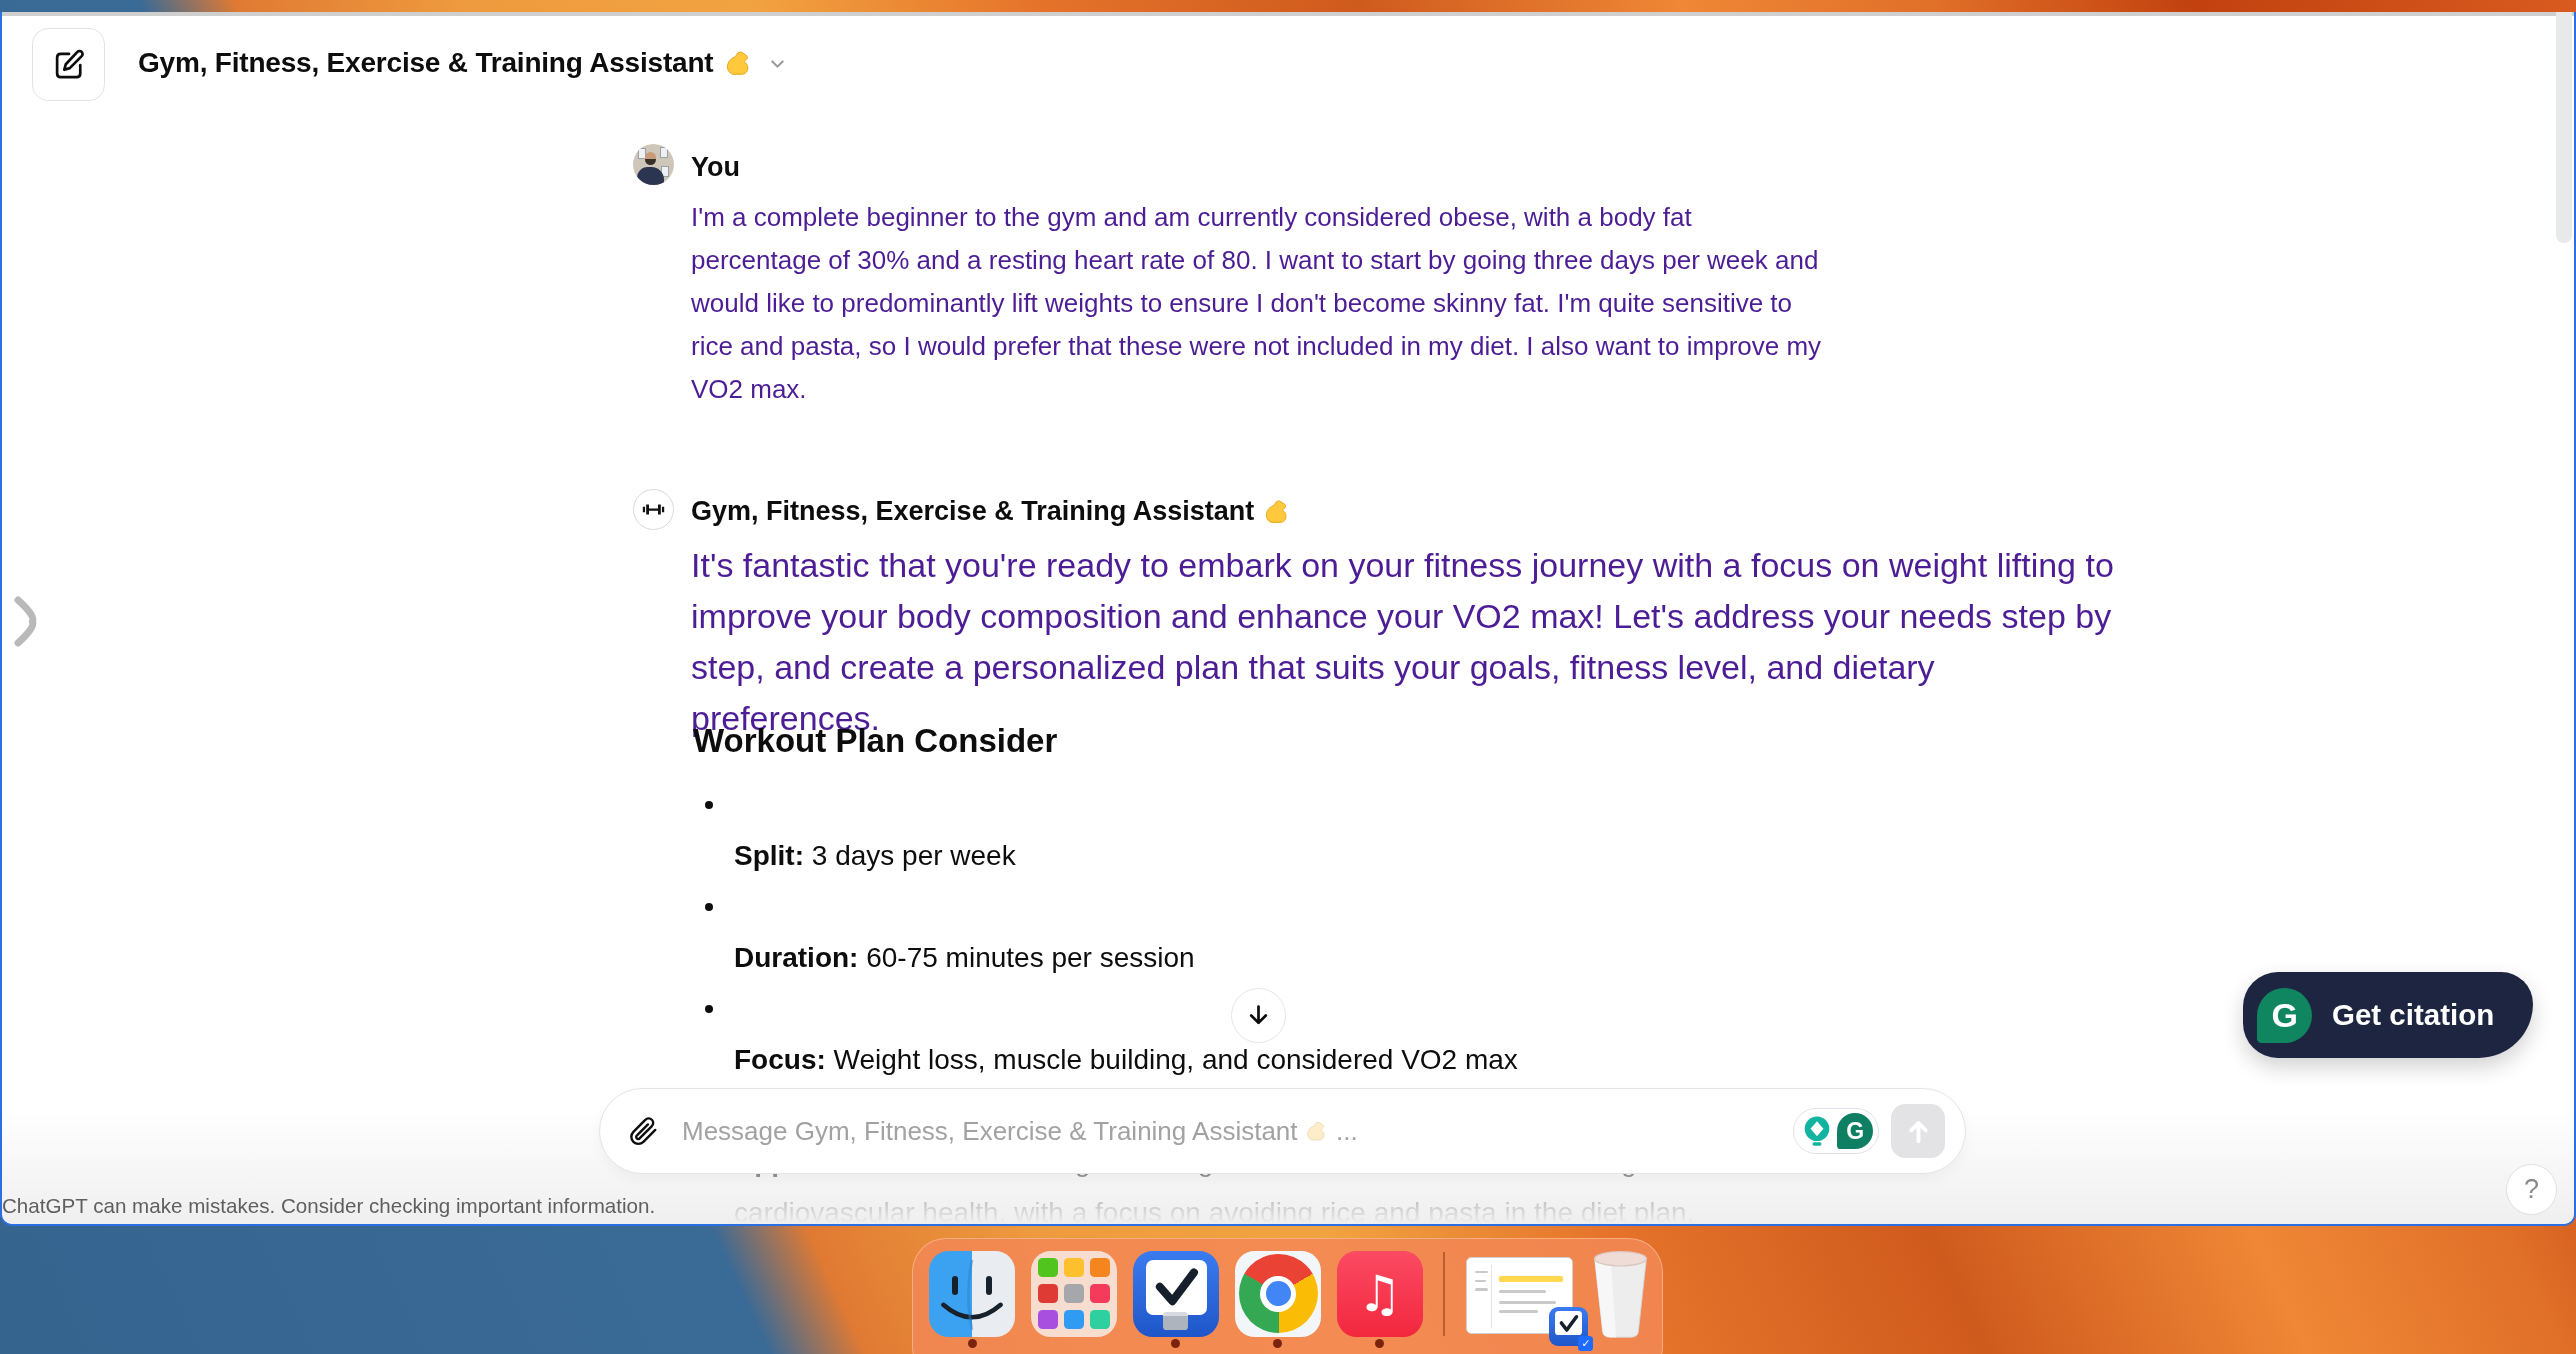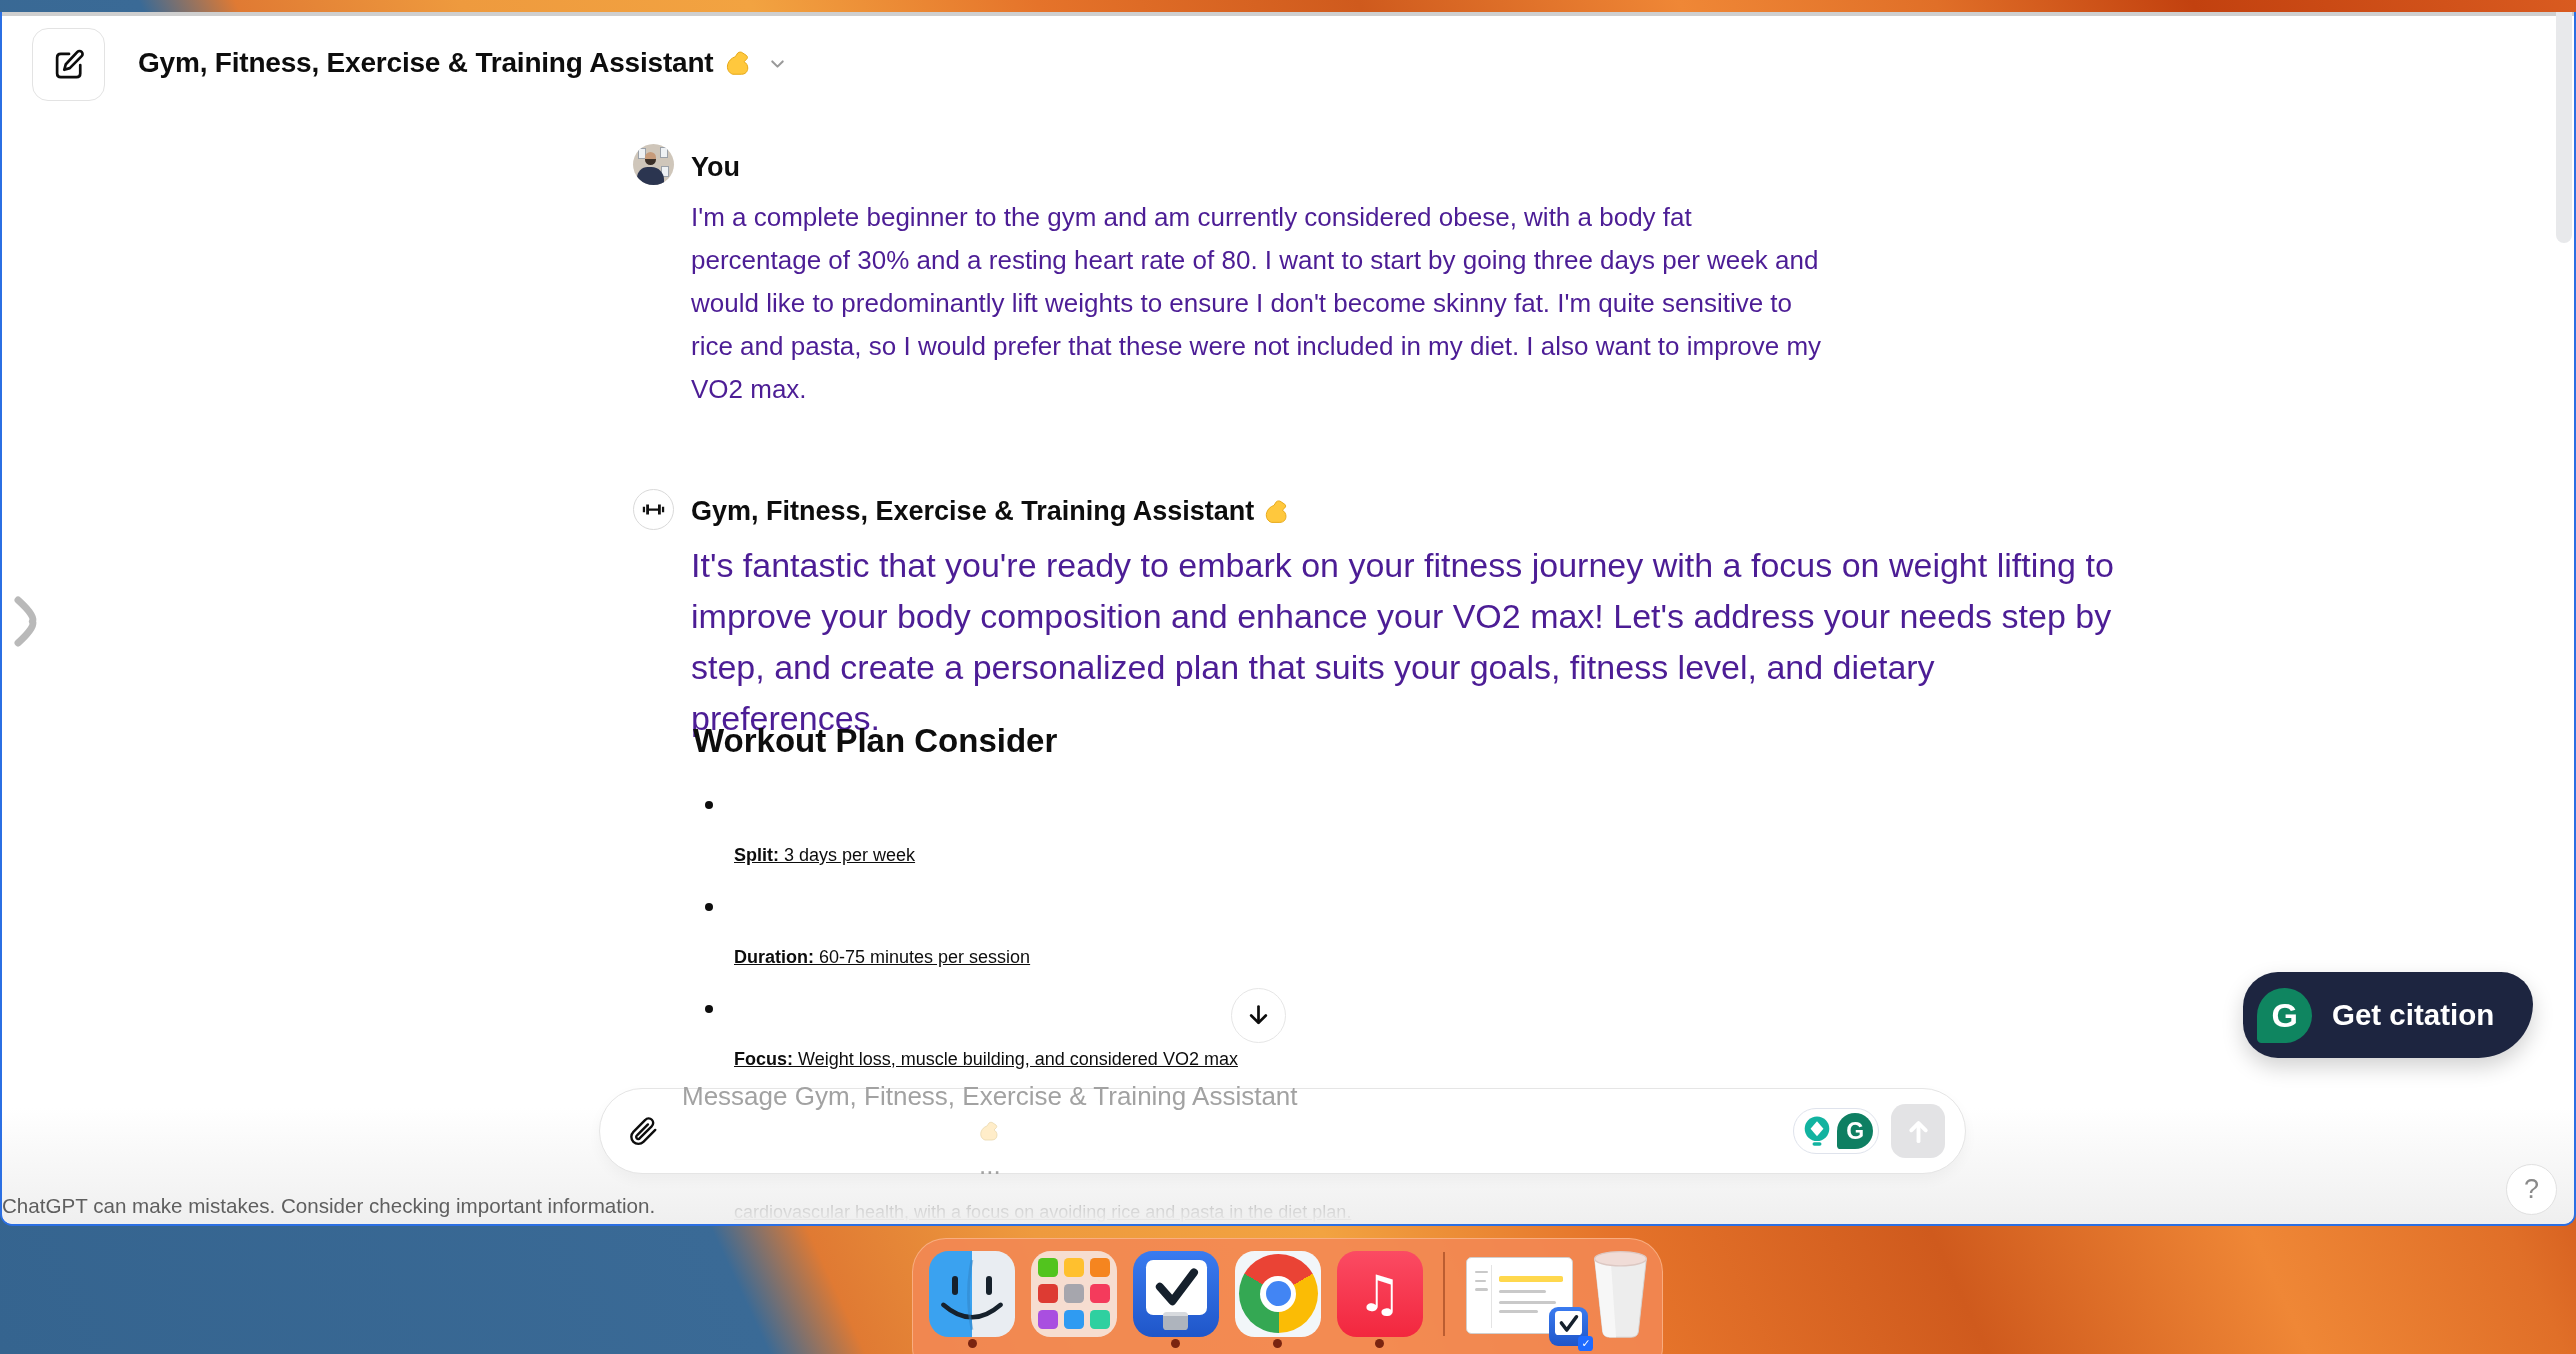--- a/index.html
+++ b/index.html
@@ -59,21 +59,21 @@
   .name-you { top:140px; }
   .name-assistant { top:484px; display:flex; align-items:center; gap:9px; }
 
   .para { position:absolute; left:689px; width:1431px; color:#4c1d95; white-space:pre-line; }
   .user-text { top:184px; font-size:26px; line-height:43px; }
   .assistant-text { top:528px; font-size:34px; line-height:51px; }
 
   .section-heading { position:absolute; left:691px; top:710px; font-size:33px; font-weight:700; color:#0d0d0d; }
 
   .bullets { position:absolute; left:689px; top:767px; width:1431px; list-style:none; }
-  .bullets li { position:relative; padding-left:43px; font-size:18px; line-height:51px; color:#0d0d0d; white-space:pre-line;text-decoration:underline; }
+  .bullets li { position:relative; padding-left:43px; font-size:28px; line-height:51px; color:#0d0d0d; white-space:pre-line; }
   .bullet-dot { position:absolute; left:14.3px; top:21.5px; width:8px; height:8px; border-radius:50%; background:#0d0d0d; }
   .bullets b { font-weight:700; }
 
   
   .scroll-btn {
     position:absolute; left:1229px; top:976px; width:55px; height:55px; border-radius:50%;
     background:#fff; border:1.8px solid #e6e6e6; display:flex; align-items:center; justify-content:center;
     z-index:4; cursor:pointer;
   }
 
@@ -81,21 +81,21 @@
   .bottom-fade { position:absolute; left:0; right:0; bottom:0; height:116px;
     background:linear-gradient(rgba(255,255,255,0), #efefef); z-index:1; }
 
   
   .composer {
     position:absolute; left:597px; top:1076px; width:1367px; height:86px;
     background:#fff; border:1.8px solid #e5e5e5; border-radius:43px;
     box-shadow:0 5.4px 14.3px rgba(0,0,0,0.04);
     display:flex; align-items:center; padding:0 19.7px 0 27px; z-index:3;
   }
-  .composer .ph { margin-left:23px; font-size:26px; color:#a2a2a2; display:flex; align-items:center; gap:7.2px;flex-direction:column; }
+  .composer .ph { margin-left:23px; font-size:26px; color:#a2a2a2; display:flex; align-items:center; gap:7.2px; }
   .right-cluster { margin-left:auto; display:flex; align-items:center; gap:12.5px; }
   .gram-pill { display:flex; align-items:center; gap:2.7px; background:#fff; border:1.8px solid #dfe3ec;
     border-radius:25px; padding:3.6px 4.5px; cursor:pointer; }
   .bulb-ic { width:36px; height:36px; }
   .g-badge { width:36px; height:36px; background:#0e7f62; border-radius:50% 50% 50% 3.6px;
     color:#fff; font-weight:700; font-size:23px; display:flex; align-items:center; justify-content:center; }
   .send-btn { width:54px; height:54px; background:#e3e3e5; border:none; border-radius:14.3px;
     display:flex; align-items:center; justify-content:center; cursor:pointer; }
 
   .footer-note { position:absolute; left:0; right:0; top:1182px; text-align:left;

